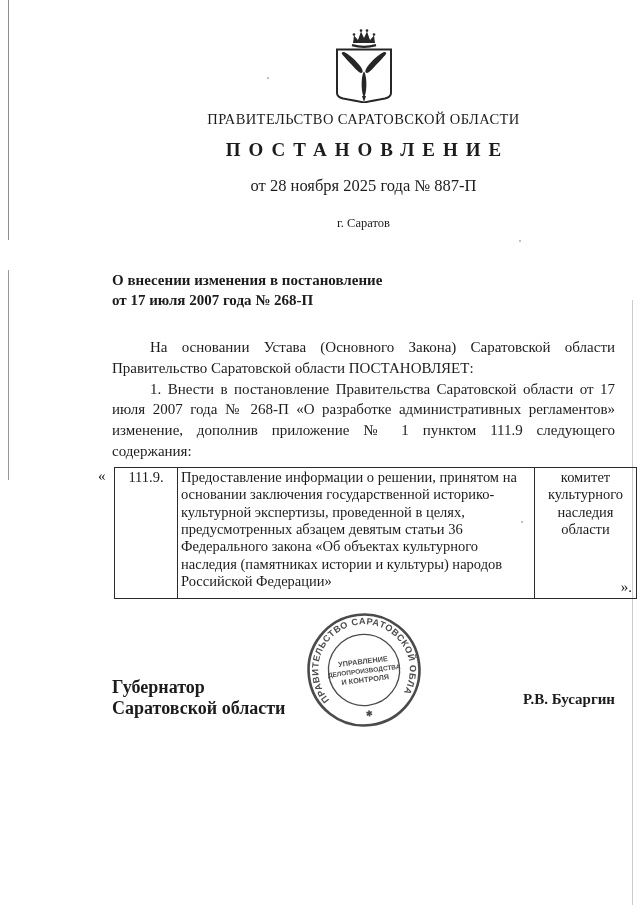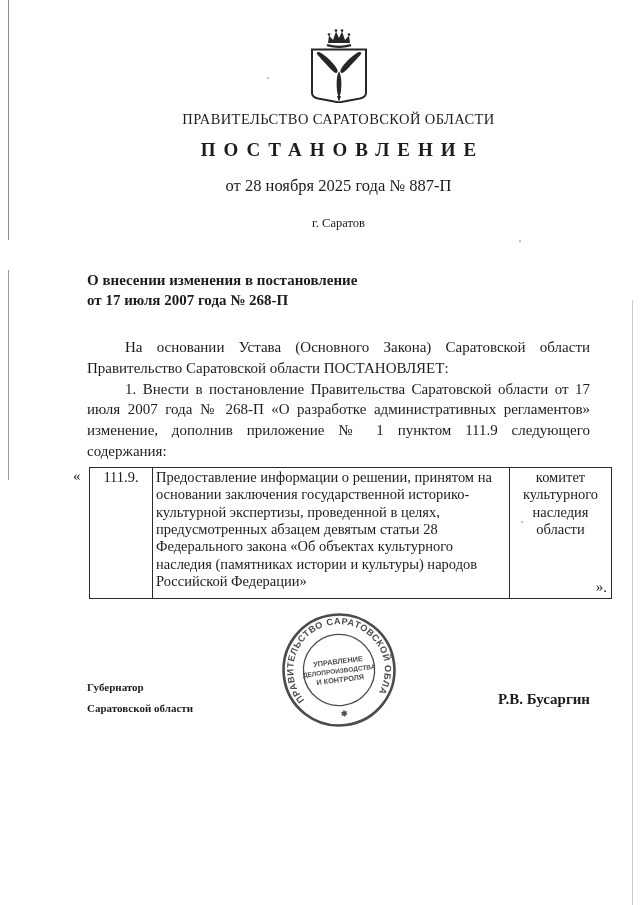--- a/index.html
+++ b/index.html
@@ -12,21 +12,21 @@
     overflow:hidden;
   }
   .page{position:absolute;inset:0;background:#fff;}
   
   .scan-edge-left{position:absolute;left:8px;top:0;width:1px;height:600px;
     background:linear-gradient(#333 0 40%, transparent 40% 45%, #444 45% 80%, transparent 80%);
     opacity:.55;}
   .scan-edge-right{position:absolute;right:7px;top:300px;width:1px;height:605px;background:#9a9a9a;opacity:.5;}
   .speck{position:absolute;width:2px;height:2px;background:#8a8a8a;border-radius:50%;opacity:.7;}
 
-  .doc{position:absolute;left:87px;top:0;width:503px;}
+  .doc{position:absolute;left:112px;top:0;width:503px;}
 
   .emblem-wrap{width:72px;margin:27px auto 0;display:block;}
 
   .org-name{margin-top:4px;text-align:center;font-size:14.5px;letter-spacing:.4px;white-space:nowrap;}
   .doc-type{margin-top:11px;text-align:center;font-size:19px;font-weight:bold;letter-spacing:8px;padding-left:8px;white-space:nowrap;}
   .date-line{margin-top:15px;text-align:center;font-size:16.5px;}
   .city-line{margin-top:20px;text-align:center;font-size:12.5px;}
 
   .title-block{margin-top:40px;font-size:15px;font-weight:bold;line-height:19.5px;}
 
@@ -38,21 +38,21 @@
   .close-quote{position:absolute;right:-17px;bottom:3px;font-size:15px;}
   table.amend{border-collapse:collapse;width:501px;table-layout:fixed;}
   table.amend td{border:1.4px solid #2b2b2b;vertical-align:top;font-size:14.5px;line-height:17.4px;padding:1px 3px 7px;}
   td.c-num{width:56px;text-align:center;padding-top:2px;}
   td.c-service{width:350px;text-align:left;}
   td.c-authority{width:95px;text-align:center;padding-top:2px;}
 
   .after-table{margin-top:11px;}
 
   .sign-row{display:flex;justify-content:space-between;align-items:flex-end;margin-top:51px;position:relative;height:82px;}
-  .sign-post{font-size:11px;font-weight:bold;line-height:21px;align-self:center;margin-top:14px;}
+  .sign-post{font-size:18px;font-weight:bold;line-height:21px;align-self:center;margin-top:14px;}
   .sign-name{font-size:15px;font-weight:bold;align-self:center;margin-top:17px;}
   .stamp-wrap{position:absolute;left:193px;top:-39px;width:118px;height:118px;transform:rotate(-7deg);opacity:.88;}
 
   .ink{fill:#262626;}
   .ink-stroke{stroke:#262626;fill:none;}
 </style>
 </head>
 <body>
 
 <div class="page">
@@ -103,21 +103,21 @@
       <p class="para">На основании Устава (Основного Закона) Саратовской области Правительство Саратовской области ПОСТАНОВЛЯЕТ:</p>
       <p class="para">1. Внести в постановление Правительства Саратовской области от 17 июля 2007 года № 268-П «О разработке административных регламентов» изменение, дополнив приложение № 1 пунктом 111.9 следующего содержания:</p>
     </div>
 
     <div class="table-zone">
       <span class="open-quote">«</span>
       <table class="amend">
         <tbody>
             <tr>
           <td class="c-num">111.9.</td>
-          <td class="c-service">Предоставление информации о решении, принятом на основании заключения государственной историко-культурной экспертизы, проведенной в целях, предусмотренных абзацем девятым статьи 28 Федерального закона «Об объектах культурного наследия (памятниках истории и культуры) народов Российской Федерации»</td>
+          <td class="c-service">Предоставление информации о решении, принятом на основании заключения государственной историко-культурной экспертизы, проведенной в целях, предусмотренных абзацем девятым статьи 36 Федерального закона «Об объектах культурного наследия (памятниках истории и культуры) народов Российской Федерации»</td>
           <td class="c-authority">комитет культурного наследия области</td>
         </tr>
       </tbody>
         </table>
       <span class="close-quote">».</span>
     </div>
 
 
     <div class="sign-row">
       <div class="sign-post">

